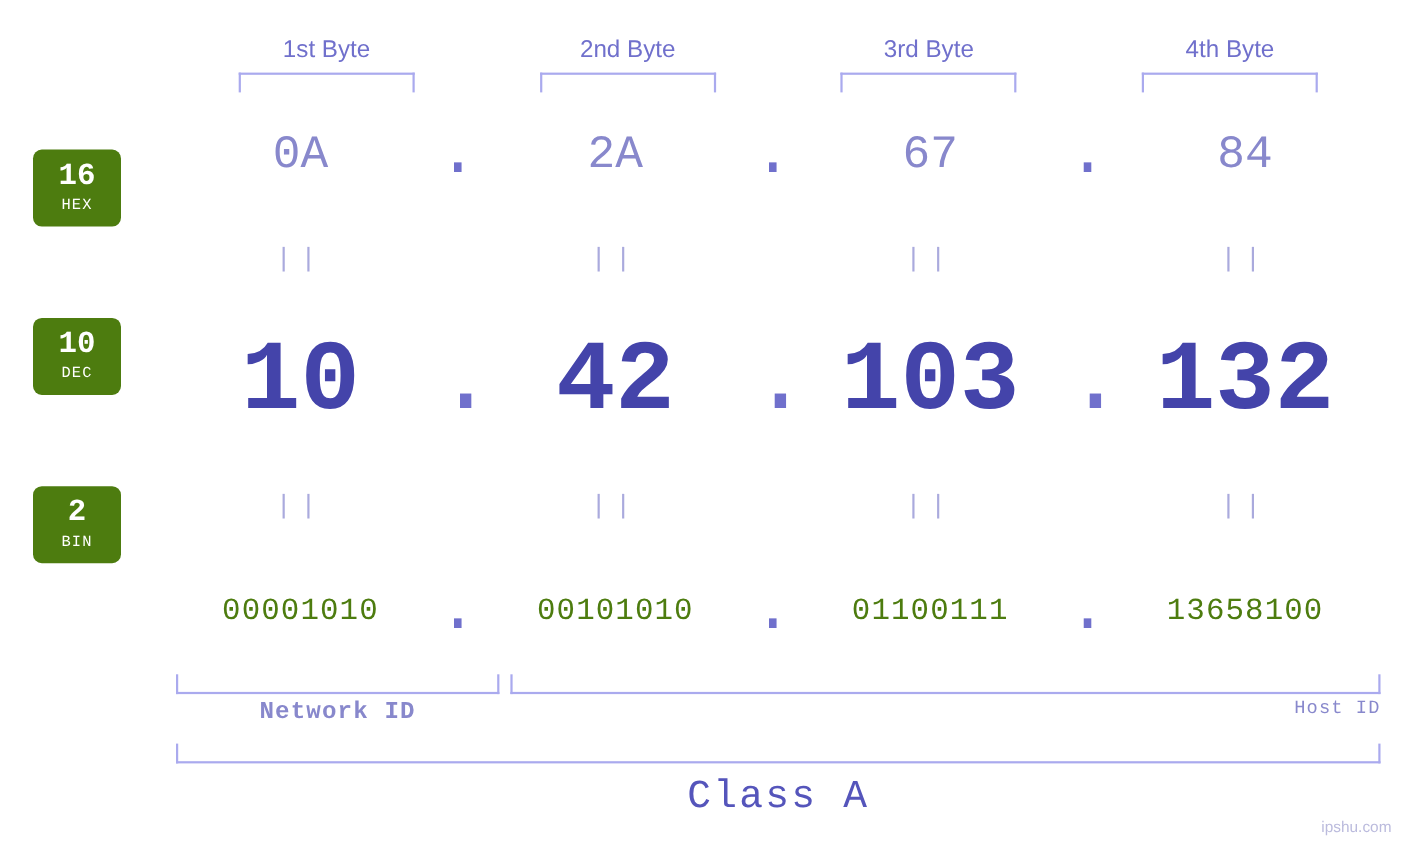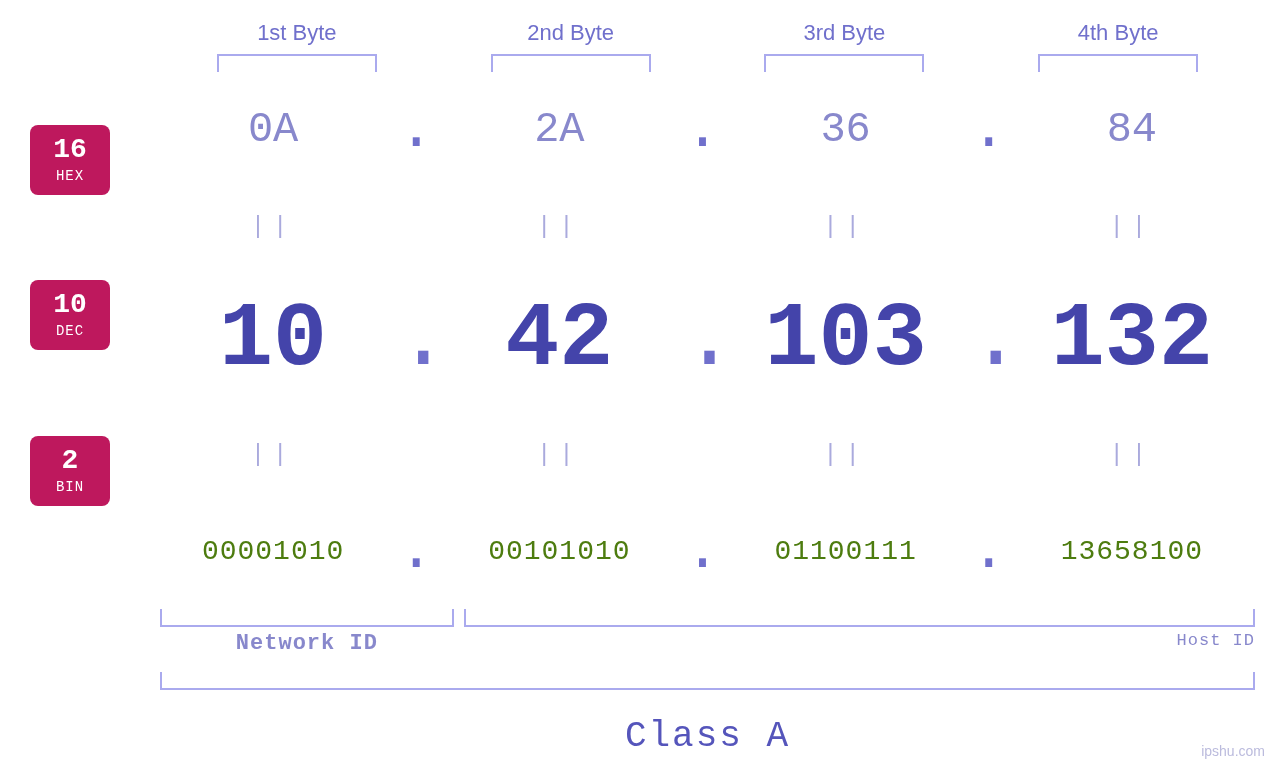--- a/index.html
+++ b/index.html
@@ -11,21 +11,21 @@
       font-family: 'Courier New', Courier, monospace;
       overflow: hidden;
       position: relative;
     }
 
     .container {
       width: 100%;
       height: 100%;
       display: flex;
       flex-direction: column;
-      padding: 0 30px;
+      padding: 12px 30px;
     }
 
     
     .byte-headers {
       display: flex;
       justify-content: flex-end;
       padding-top: 20px;
       padding-left: 130px;
     }
 
@@ -75,21 +75,21 @@
       justify-content: space-around;
       width: 120px;
       padding-right: 10px;
       padding-top: 10px;
       padding-bottom: 60px;
     }
 
     .base-badge {
       width: 80px;
       height: 70px;
-      background: #be185d;
+      background: #4d7c0f;
       border-radius: 8px;
       display: flex;
       flex-direction: column;
       align-items: center;
       justify-content: center;
       color: white;
     }
 
     .base-number {
       font-size: 28px;
@@ -227,21 +227,21 @@
       border-bottom: 2px solid #aaaaee;
       border-left: 2px solid #aaaaee;
       border-right: 2px solid #aaaaee;
     }
 
     .class-label {
       text-align: center;
       color: #5555bb;
       font-size: 36px;
       letter-spacing: 2px;
-      margin-top: 26px;
+      margin-top: 10px;
     }
 
     .watermark {
       position: absolute;
       bottom: 8px;
       right: 20px;
       color: #bbbbdd;
       font-size: 14px;
       font-family: Arial, sans-serif;
     }
@@ -295,21 +295,21 @@
       <div class="ip-row">
         <div class="ip-cell">
           <span class="hex-value">0A</span>
         </div>
         <div class="dot-cell">.</div>
         <div class="ip-cell">
           <span class="hex-value">2A</span>
         </div>
         <div class="dot-cell">.</div>
         <div class="ip-cell">
-          <span class="hex-value">36</span>
+          <span class="hex-value">67</span>
         </div>
         <div class="dot-cell">.</div>
         <div class="ip-cell">
           <span class="hex-value">84</span>
         </div>
       </div>
 
       <div class="equals-row">
         <div class="equals-cell">||</div>
         <div style="width:40px;flex:none;"></div>

